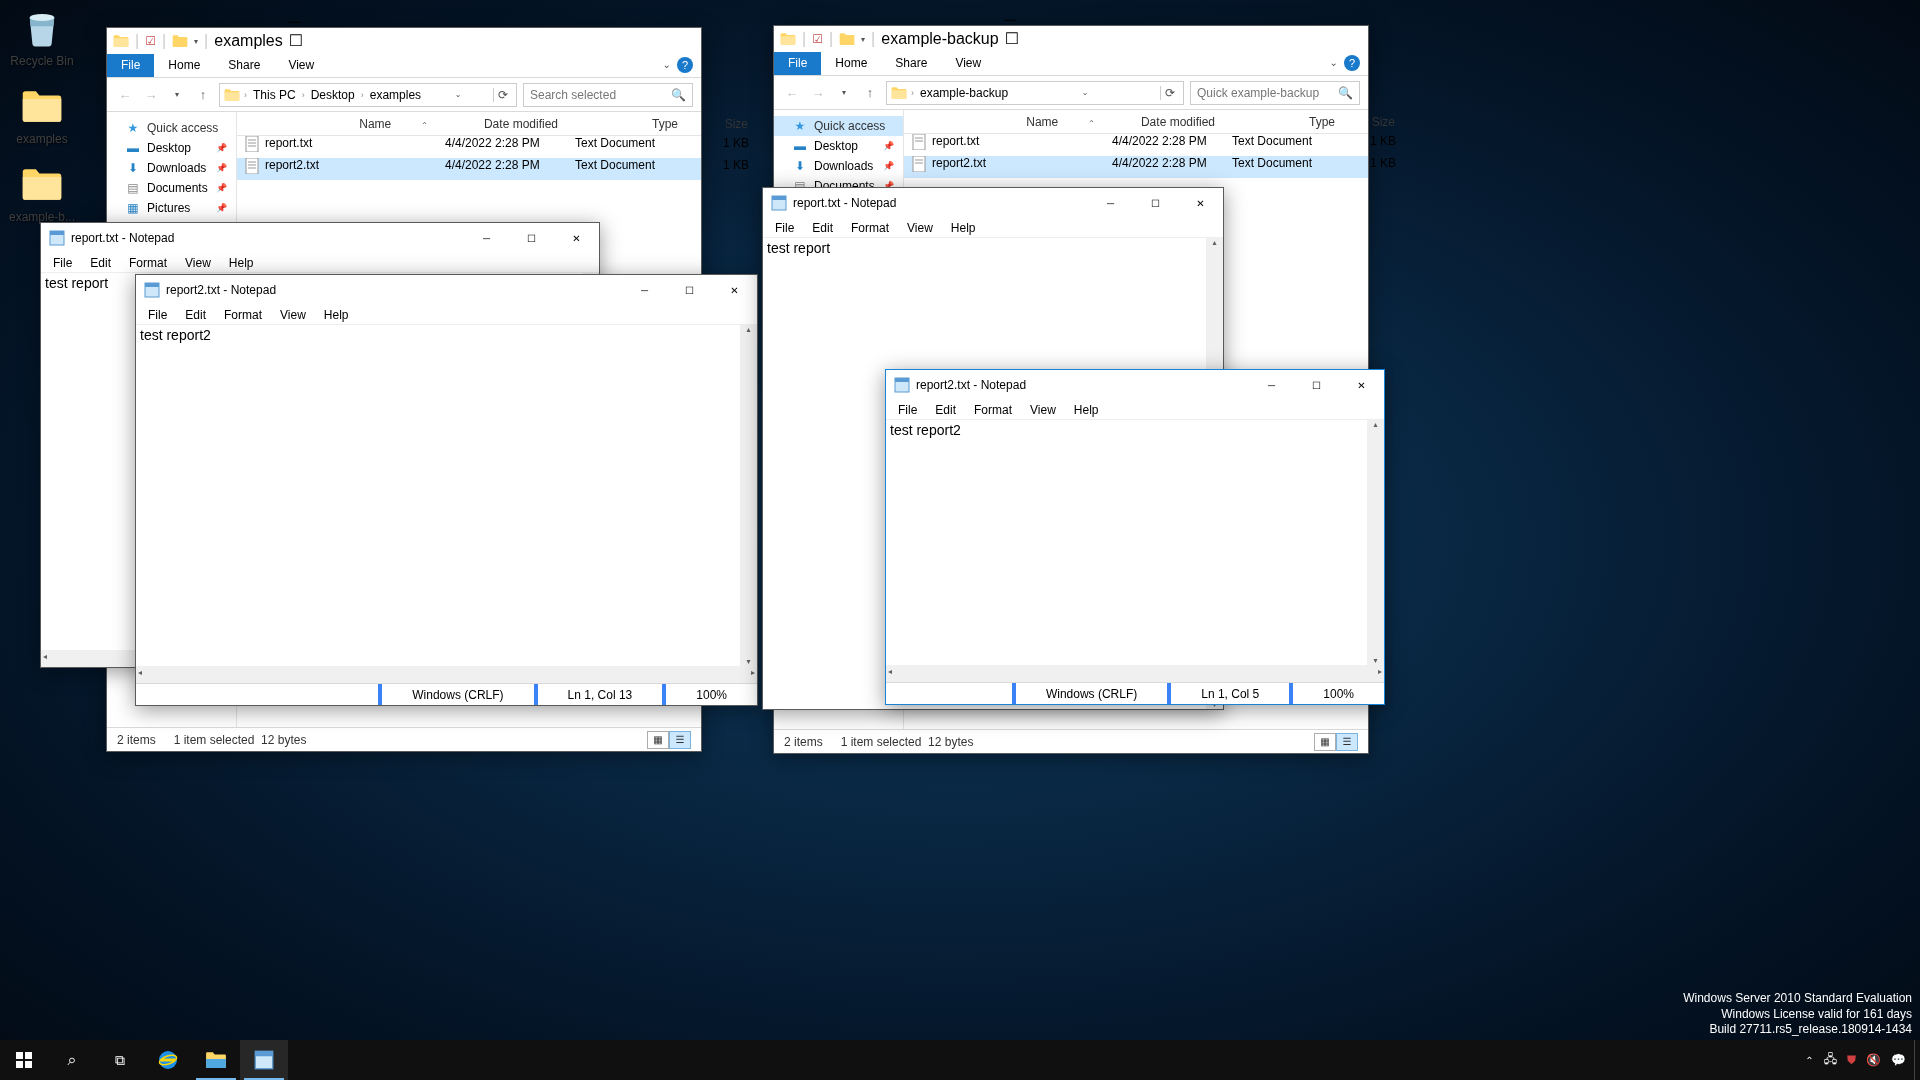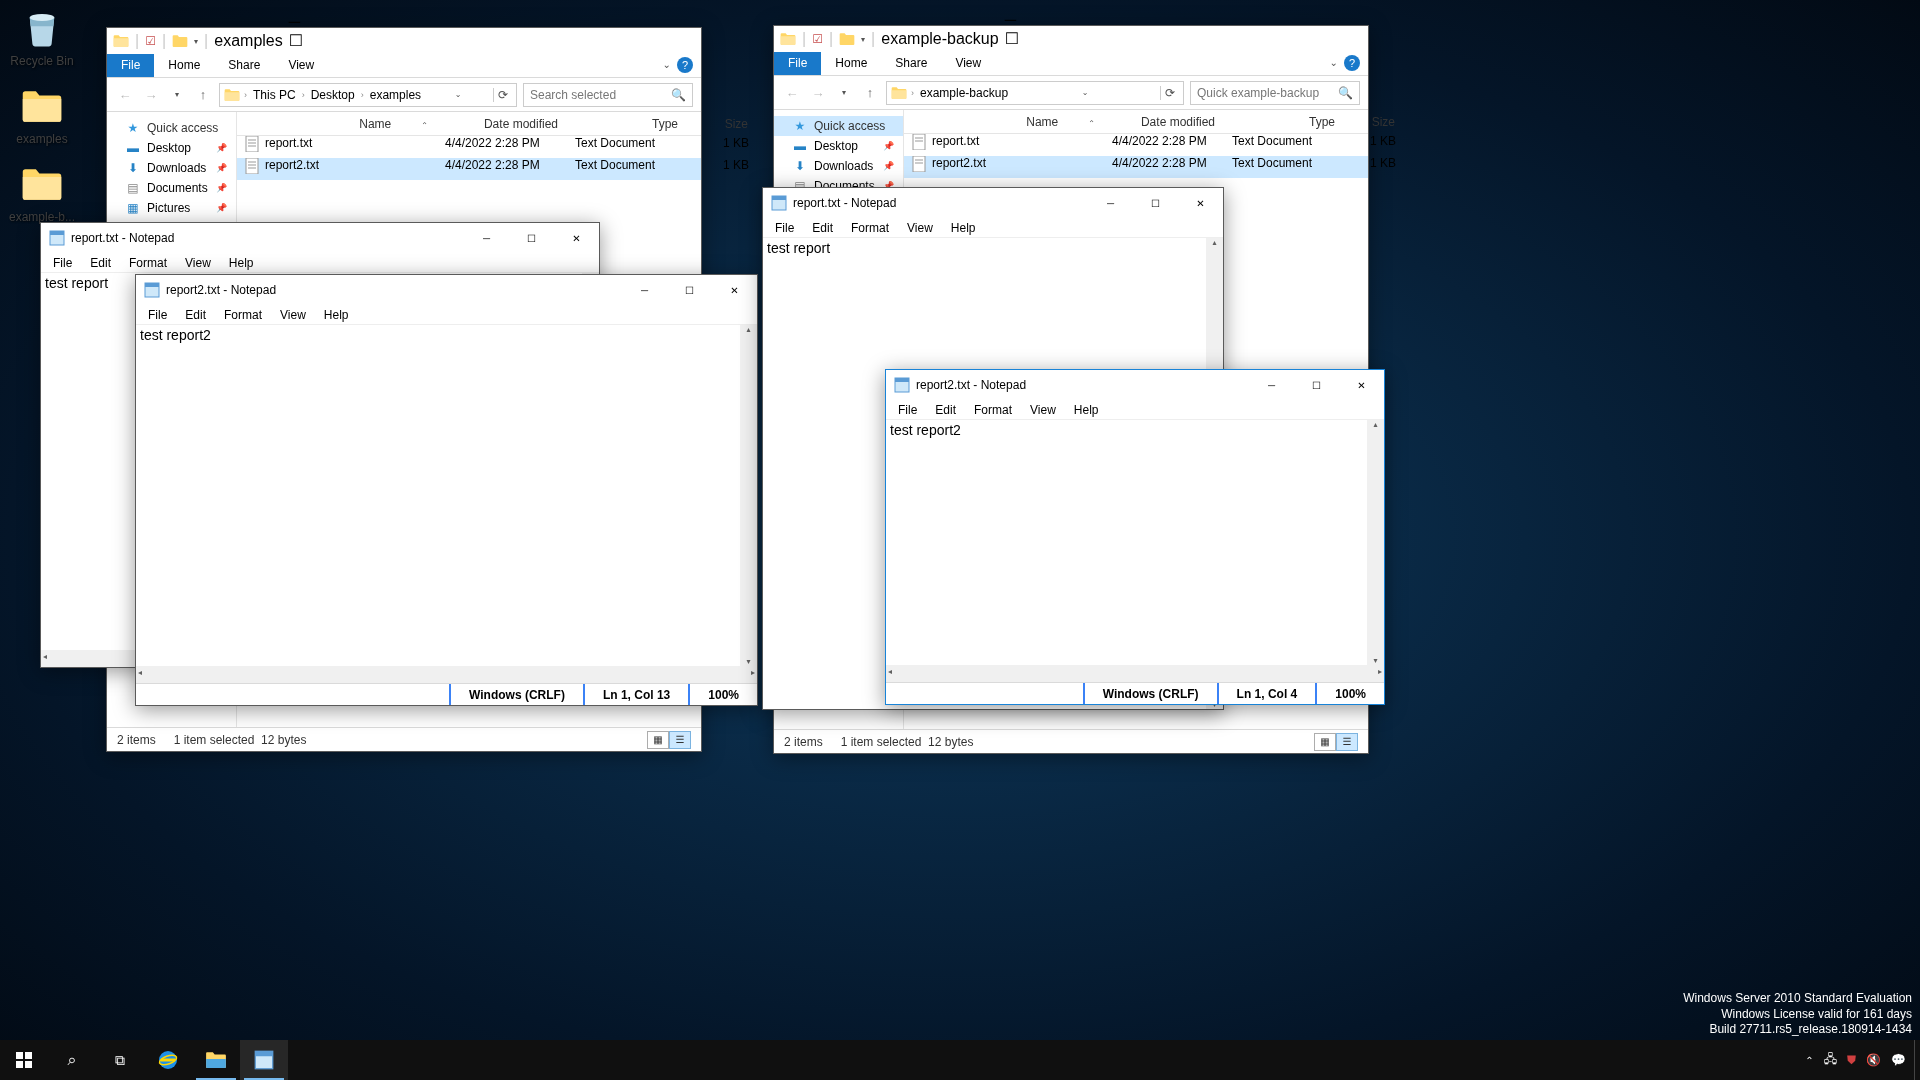--- a/index.html
+++ b/index.html
@@ -64,21 +64,21 @@
 .np-menu { height: 20px; display: flex; align-items: center; gap: 2px; padding: 0 4px; font-size: 12px; background: #fff; border-bottom: 1px solid #eee; }
 .np-menu .mitem { padding: 1px 8px; cursor: pointer; }
 .np-text { flex: 1; font-family: Consolas, monospace; font-size: 14px; padding: 2px 4px; background: #fff; position: relative; overflow: hidden; }
 .np-scroll-v { position: absolute; right: 0; top: 0; bottom: 0; width: 17px; background: #f0f0f0; }
 .np-scroll-v::before { content: "▴"; position: absolute; top: 0; left: 0; right: 0; text-align: center; font-size: 8px; color: #606060; }
 .np-scroll-v::after { content: "▾"; position: absolute; bottom: 0; left: 0; right: 0; text-align: center; font-size: 8px; color: #606060; }
 .np-scroll-h { height: 17px; background: #f0f0f0; position: relative; }
 .np-scroll-h::before { content: "◂"; position: absolute; left: 2px; top: 2px; font-size: 8px; color: #606060; }
 .np-scroll-h::after { content: "▸"; position: absolute; right: 2px; top: 2px; font-size: 8px; color: #606060; }
 .np-status { height: 22px; border-top: 1px solid #dadada; display: flex; align-items: center; font-size: 12px; justify-content: flex-end; }
-.np-status > div { border-left: 2px solid #3b82f6; padding: 0 18px; height: 100%; display: flex; align-items: center; font-weight: bold; }
+.np-status > div { border-left: 4px solid #3b82f6; padding: 0 30px; height: 100%; display: flex; align-items: center; }
 
 
 .taskbar { position: absolute; left: 0; right: 0; bottom: 0; height: 40px; background: #101010; display: flex; align-items: stretch; color: #fff; }
 .taskbar .tbtn { width: 48px; display: flex; align-items: center; justify-content: center; cursor: pointer; position: relative; }
 .taskbar .tbtn.active { background: #272727; }
 .taskbar .tbtn.active::after { content: ""; position: absolute; bottom: 0; left: 4px; right: 4px; height: 2px; background: #76b9ed; }
 .taskbar .tbtn.running::after { content: ""; position: absolute; bottom: 0; left: 4px; right: 4px; height: 2px; background: #76b9ed; }
 .taskbar .tray { margin-left: auto; display: flex; align-items: center; padding: 0 8px; gap: 10px; font-size: 12px; }
 .taskbar .showdesk { width: 6px; border-left: 1px solid #444; cursor: pointer; }
 
@@ -502,21 +502,21 @@
     <div class="mitem">View</div>
     <div class="mitem">Help</div>
   </div>
   <div class="np-text">
     <span>test report2</span>
     <div class="np-scroll-v"></div>
   </div>
   <div class="np-scroll-h"></div>
   <div class="np-status">
     <div>Windows (CRLF)</div>
-    <div>Ln 1, Col 4</div>
+    <div>Ln 1, Col 5</div>
     <div>100%</div>
   </div>
 </div>
 
 <div class="watermark">
   <div>Windows Server 2010 Standard Evaluation</div>
   <div>Windows License valid for 161 days</div>
   <div>Build 27711.rs5_release.180914-1434</div>
 </div>
 

